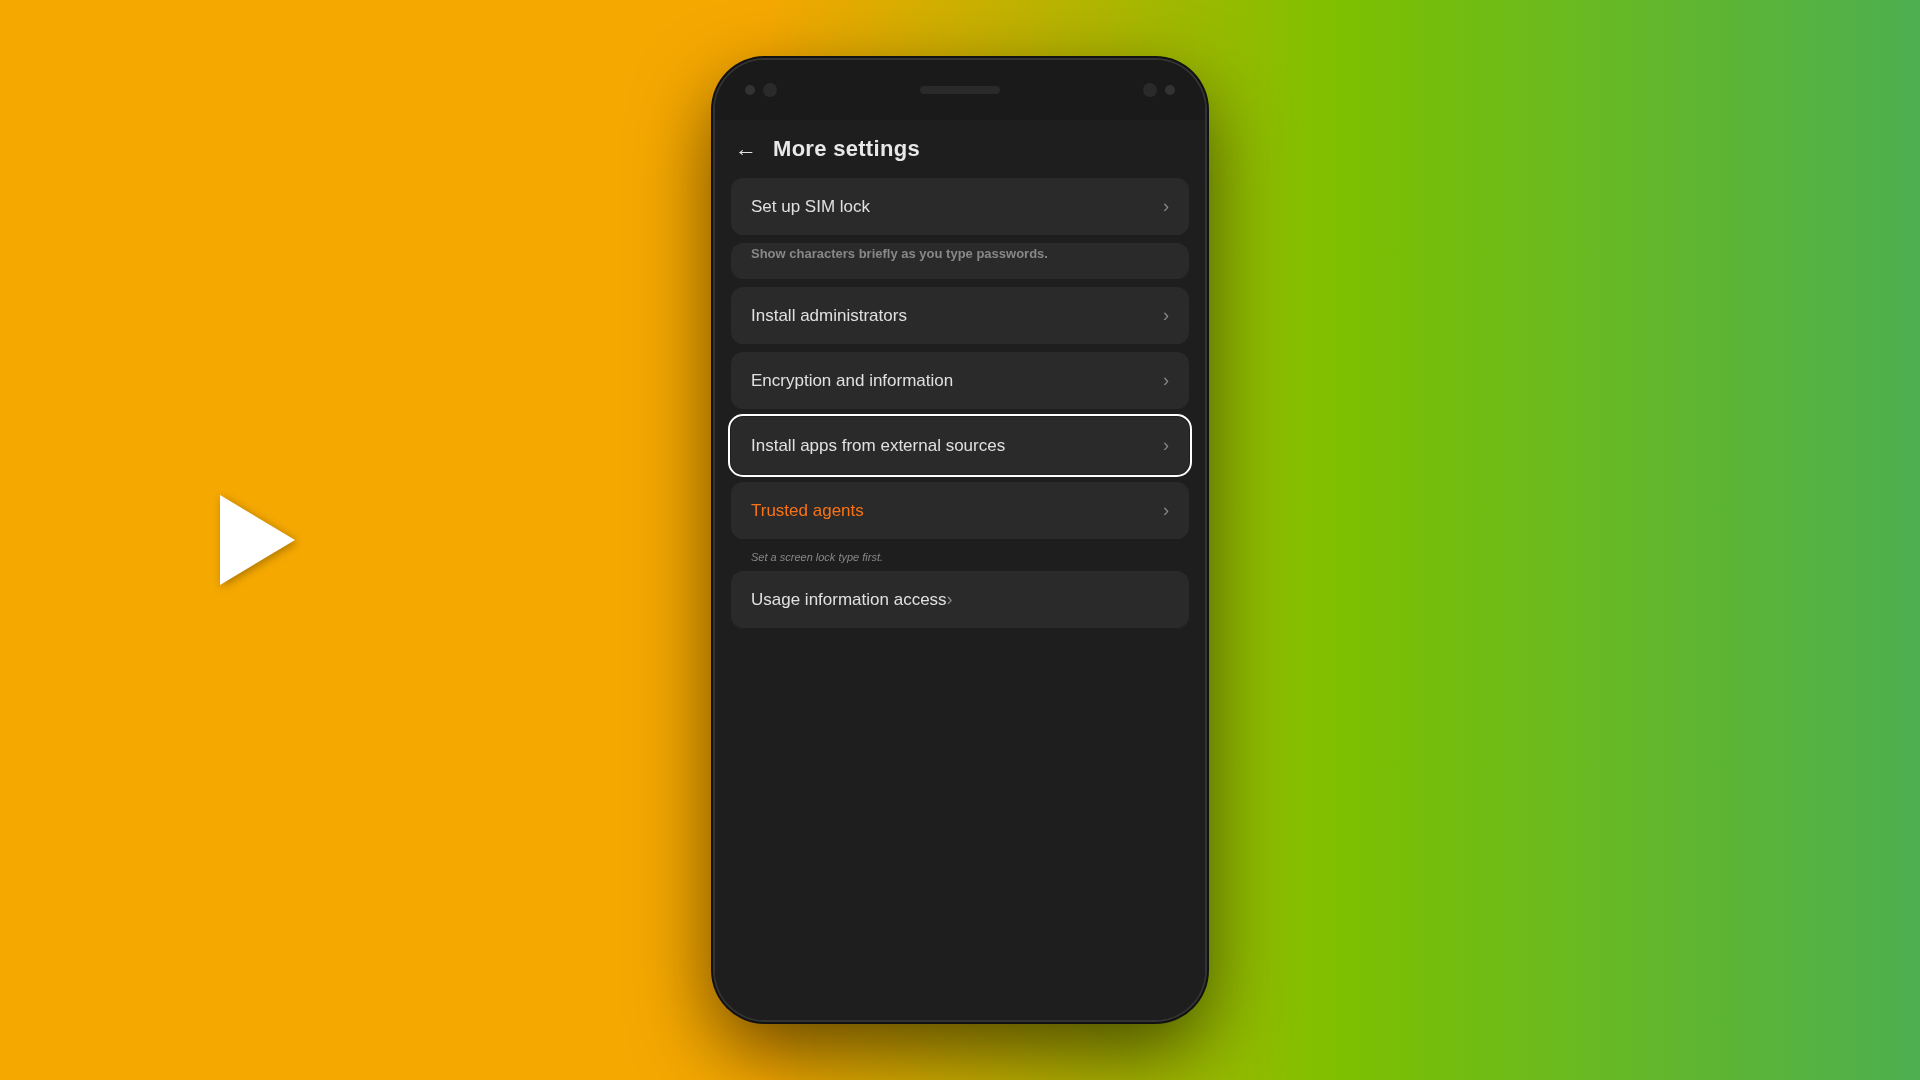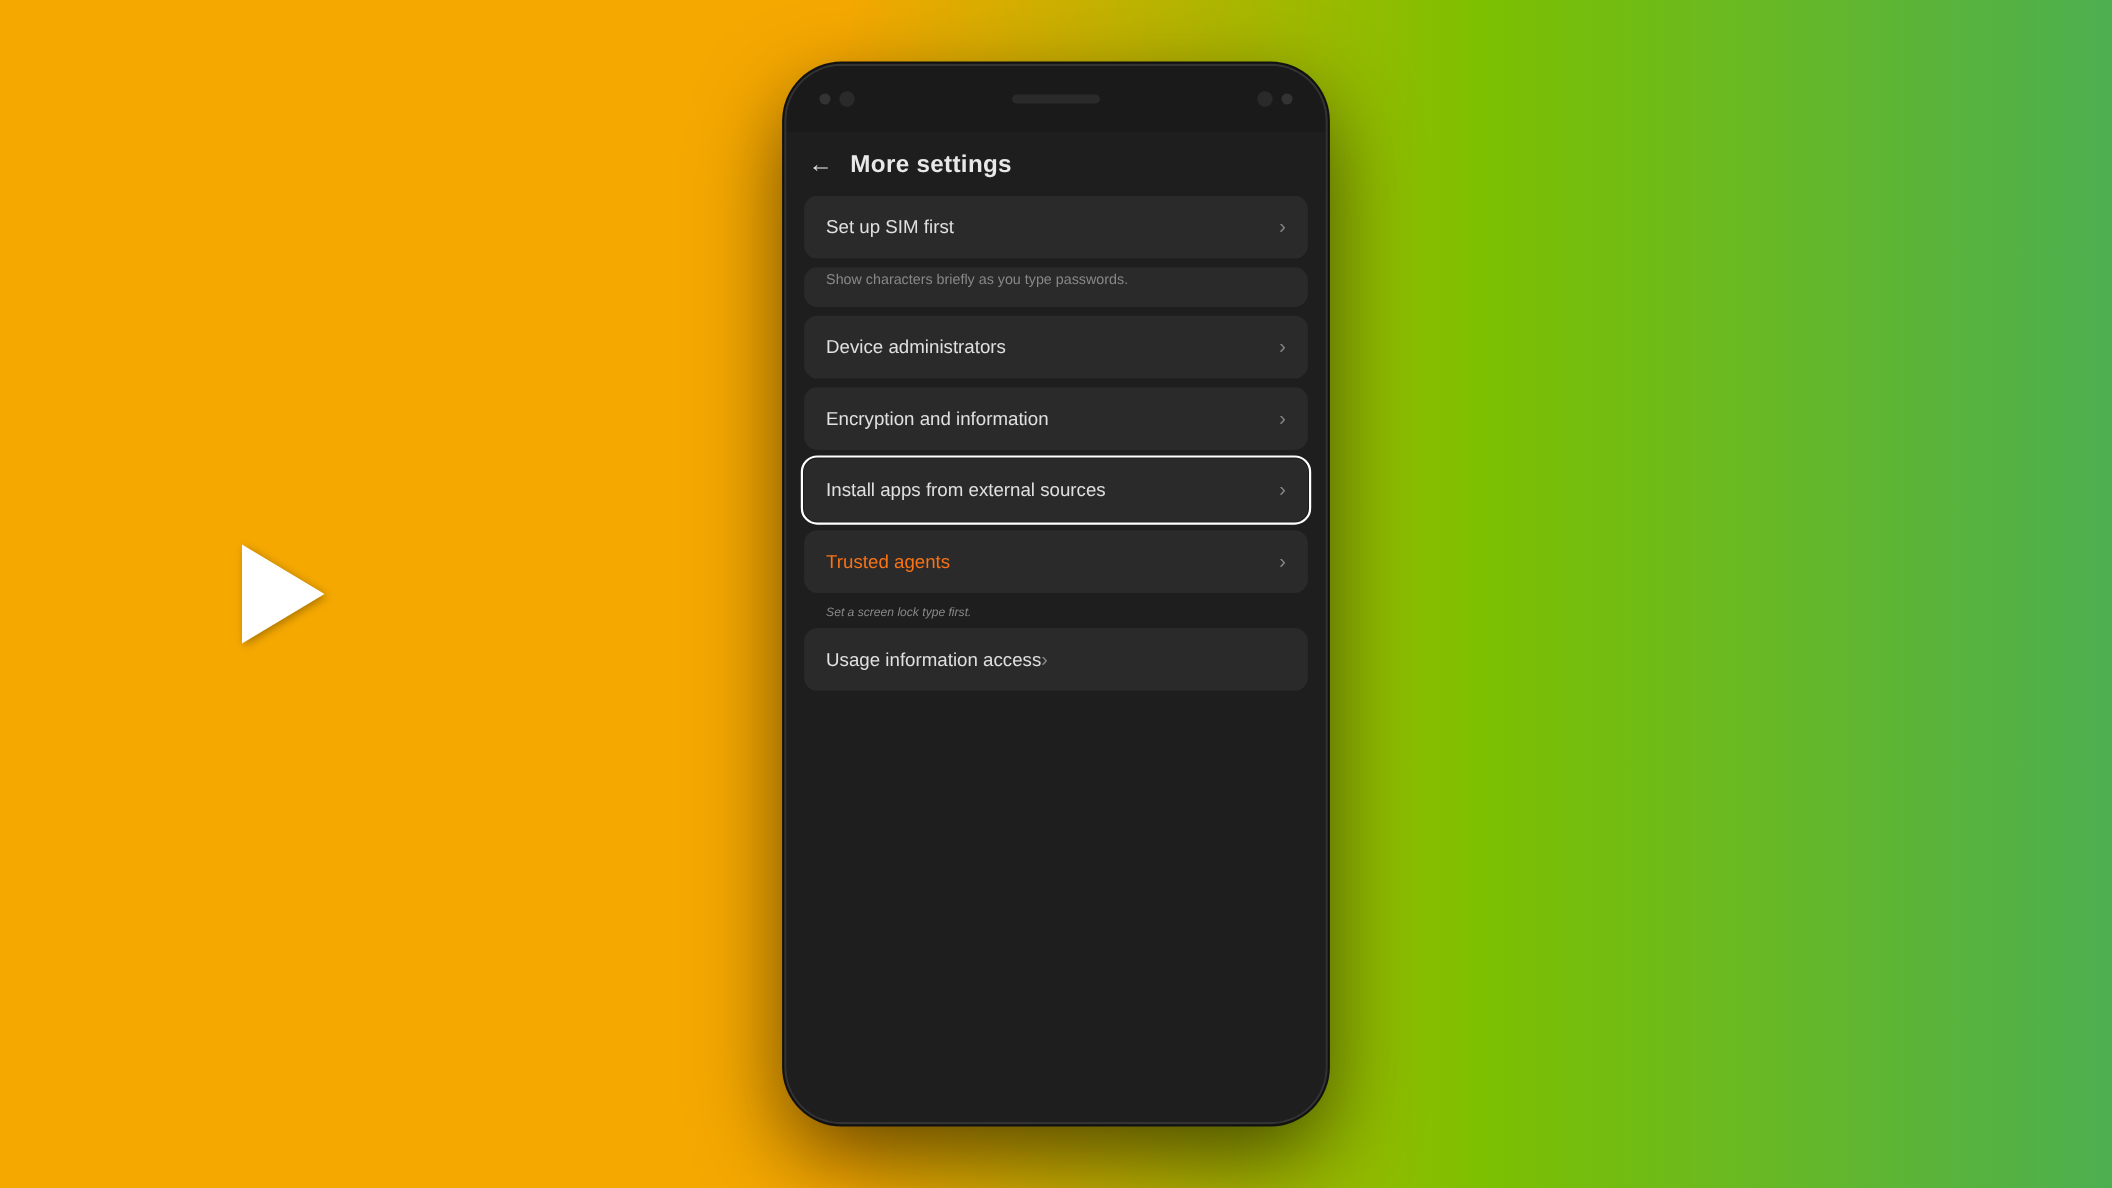--- a/index.html
+++ b/index.html
@@ -185,20 +185,21 @@
       display: flex;
       align-items: center;
       justify-content: space-between;
     }
 
     .show-passwords-desc {
       padding: 2px 20px 16px 20px;
       color: #888;
       font-size: 13px;
       line-height: 1.4;
+      font-weight: bold;
     }
 
     
     .toggle {
       width: 52px;
       height: 28px;
       background: #2196F3;
       border-radius: 14px;
       position: relative;
       flex-shrink: 0;
@@ -279,30 +280,30 @@
     <div class="phone-screen">
 
       <div class="screen-header">
         <span class="back-arrow">←</span>
         <span class="header-title">More settings</span>
       </div>
 
       <div class="settings-list">
 
         <div class="settings-item">
-          <span class="settings-item-label">Set up SIM first</span>
+          <span class="settings-item-label">Set up SIM lock</span>
           <span class="chevron">›</span>
         </div>
 
         <div class="show-passwords-block">
           <div class="show-passwords-desc">Show characters briefly as you type passwords.</div>
         </div>
 
         <div class="settings-item">
-          <span class="settings-item-label">Device administrators</span>
+          <span class="settings-item-label">Install administrators</span>
           <span class="chevron">›</span>
         </div>
 
         <div class="settings-item">
           <span class="settings-item-label">Encryption and information</span>
           <span class="chevron">›</span>
         </div>
 
         <div class="highlighted-item">
           <span class="settings-item-label">Install apps from external sources</span>

